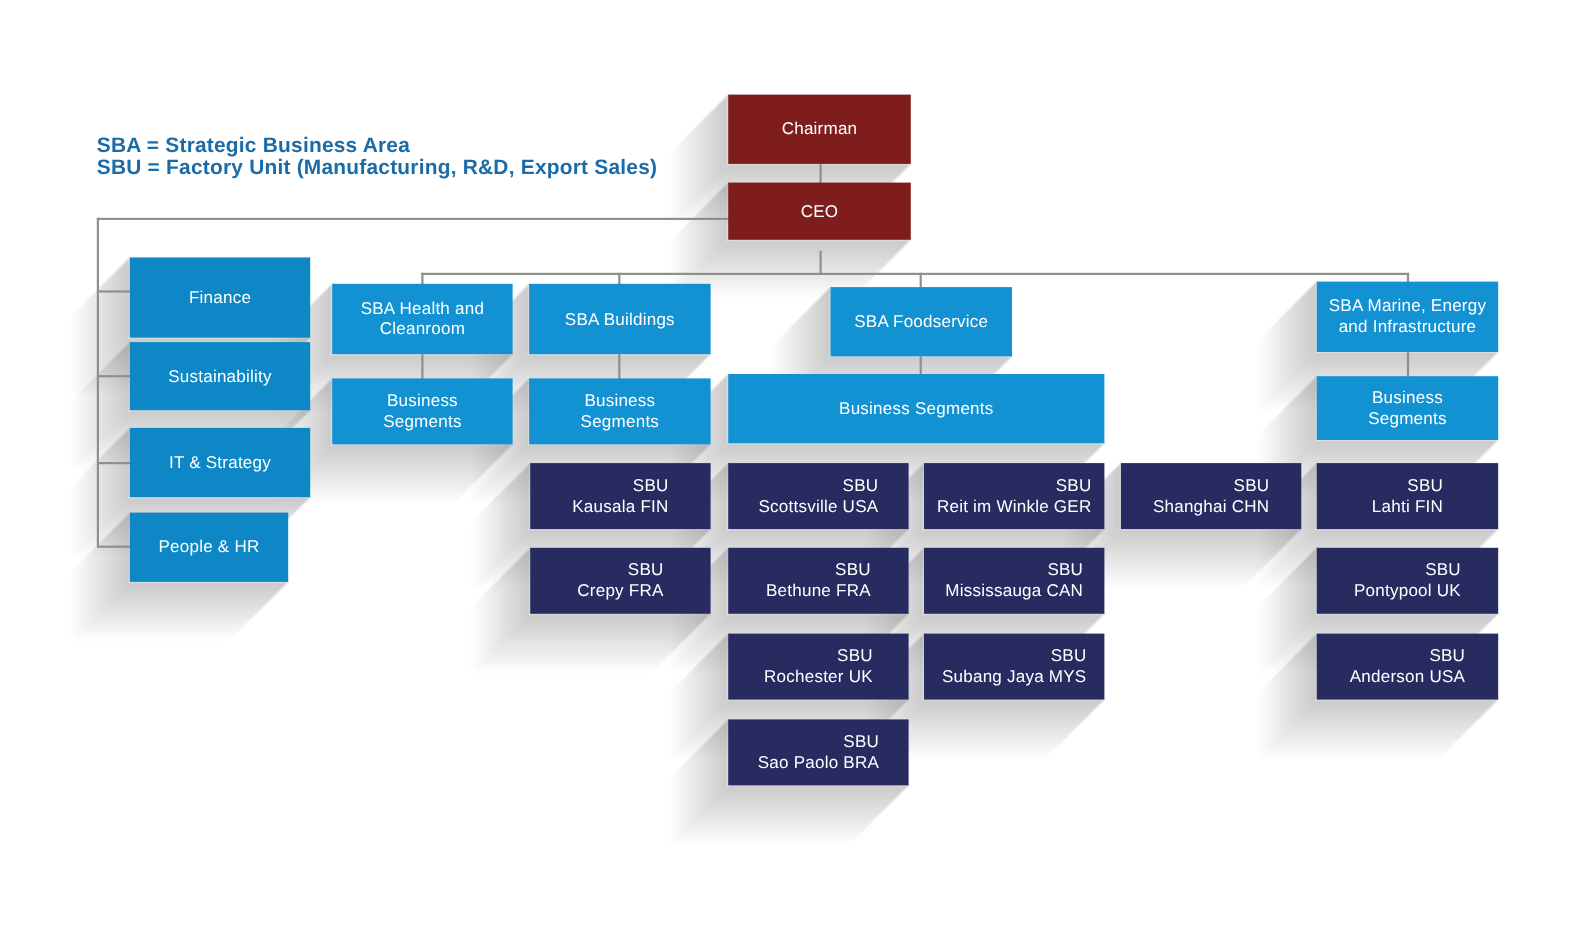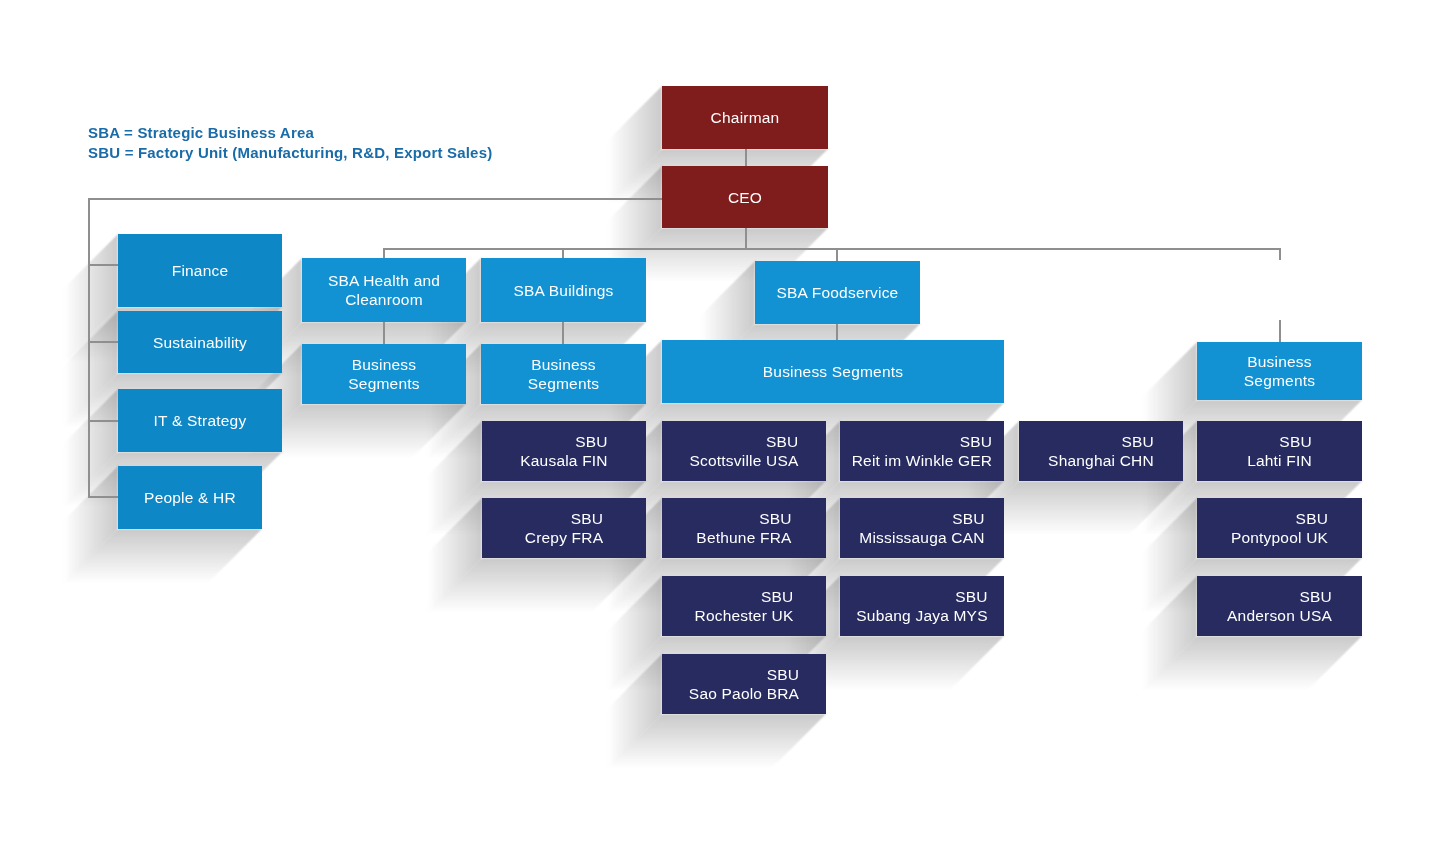--- a/index.html
+++ b/index.html
@@ -13,21 +13,21 @@
     overflow: hidden;
     z-index: 0;
   }
 
   
   .legend {
     position: absolute;
     left: 88px;
     top: 123px;
     color: #1a6ca9;
-    font-size: 15px;
+    font-size: 19px;
     font-weight: 700;
     line-height: 19.5px;
     letter-spacing: 0.2px;
   }
 
   
   .line {
     position: absolute;
     background: #8f8f8f;
   }
@@ -108,21 +108,21 @@
   <div class="line" style="left:836px;top:248px;width:2px;height:16px"></div>
   <div class="line" style="left:1279px;top:248px;width:2px;height:12px"></div>
   <div class="line" style="left:383px;top:322px;width:2px;height:24px"></div>
   <div class="line" style="left:562px;top:322px;width:2px;height:24px"></div>
   <div class="line" style="left:836px;top:324px;width:2px;height:18px"></div>
   <div class="line" style="left:1279px;top:320px;width:2px;height:24px"></div>
 
   <div class="box exec" style="left:662px;top:86px;width:166px;height:63px">
     <span>Chairman</span>
   </div>
-  <div class="box exec" style="left:662px;top:166px;width:166px;height:62px">
+  <div class="box exec" style="left:662px;top:166px;width:166px;height:52px">
     <span>CEO</span>
   </div>
 
   <div class="box staff" style="left:118px;top:234px;width:164px;height:73px">
     <span>Finance</span>
   </div>
   <div class="box staff" style="left:118px;top:311px;width:164px;height:62px">
     <span>Sustainability</span>
   </div>
   <div class="box staff" style="left:118px;top:389px;width:164px;height:63px">
@@ -134,20 +134,23 @@
 
   <div class="box sba" style="left:302px;top:258px;width:164px;height:64px">
     <span>SBA Health and Cleanroom</span>
   </div>
   <div class="box sba" style="left:481px;top:258px;width:165px;height:64px">
     <span>SBA Buildings</span>
   </div>
   <div class="box sba" style="left:755px;top:261px;width:165px;height:63px">
     <span>SBA Foodservice</span>
   </div>
+  <div class="box sba" style="left:1197px;top:256px;width:165px;height:64px">
+    <span>SBA Marine, Energy and Infrastructure</span>
+  </div>
 
   <div class="box sba bs-narrow" style="left:302px;top:344px;width:164px;height:60px">
     <span>Business Segments</span>
   </div>
   <div class="box sba bs-narrow" style="left:481px;top:344px;width:165px;height:60px">
     <span>Business Segments</span>
   </div>
   <div class="box sba" style="left:662px;top:340px;width:342px;height:63px">
     <span>Business Segments</span>
   </div>

